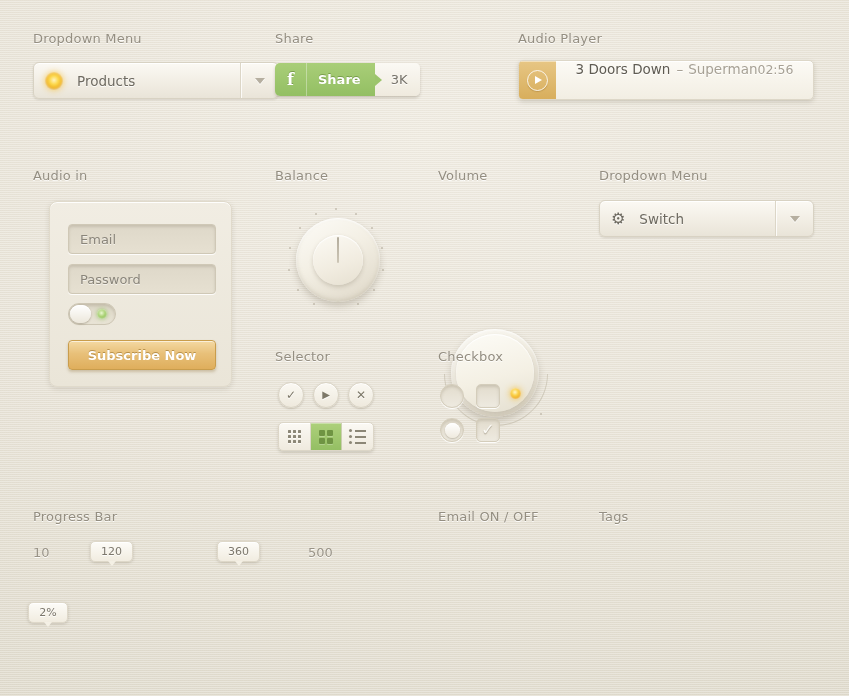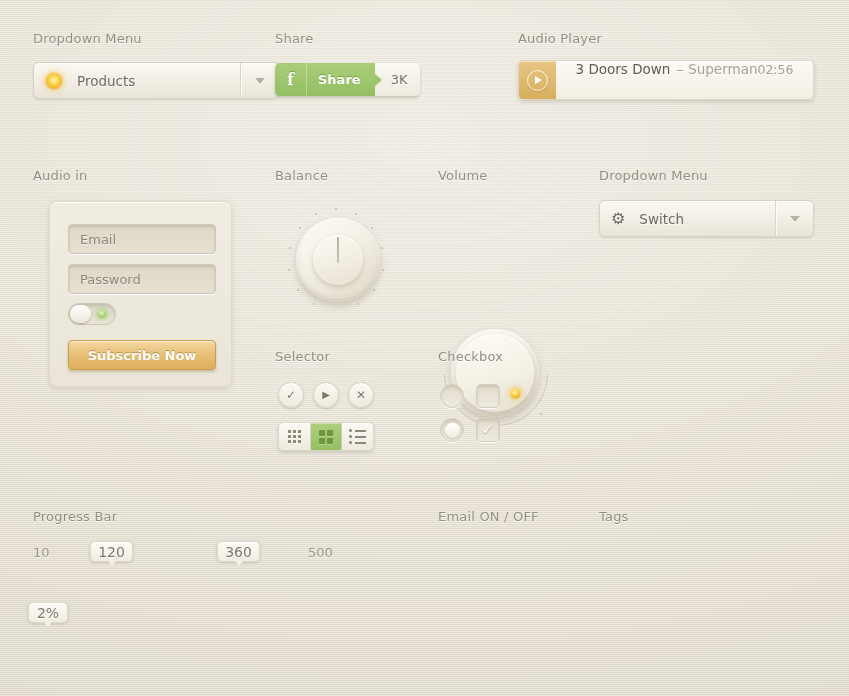--- a/index.html
+++ b/index.html
@@ -252,21 +252,21 @@
     display:flex;align-items:center;justify-content:center;
     color:#fbfaf6;font-size:16px;line-height:1;
     text-shadow:0 1px 1px rgba(150,140,120,.8);
   }
   .bubble{
     position:absolute;height:21px;border-radius:5px;
     background:linear-gradient(180deg,#fdfcf8 0%,#f1ece0 100%);
     border:1px solid #ded8c9;box-sizing:border-box;
     box-shadow:0 1px 3px rgba(120,110,90,.3), inset 0 1px 0 rgba(255,255,255,.95);
     display:flex;align-items:center;justify-content:center;
-    font-size:14px;color:#7c776c;text-shadow:0 1px 0 rgba(255,255,255,.9);text-align:center;
+    font-size:11px;color:#7c776c;text-shadow:0 1px 0 rgba(255,255,255,.9);text-align:center;
   }
   .bubble:after{
     content:"";position:absolute;bottom:-5px;left:50%;margin-left:-4px;
     width:0;height:0;border-left:4px solid transparent;border-right:4px solid transparent;
     border-top:5px solid #f4f0e5;
   }
   .endnum{font-size:13px;color:#9a9487;text-shadow:0 1px 0 rgba(255,255,255,.85);}
 </style>
 </head>
 <body>

